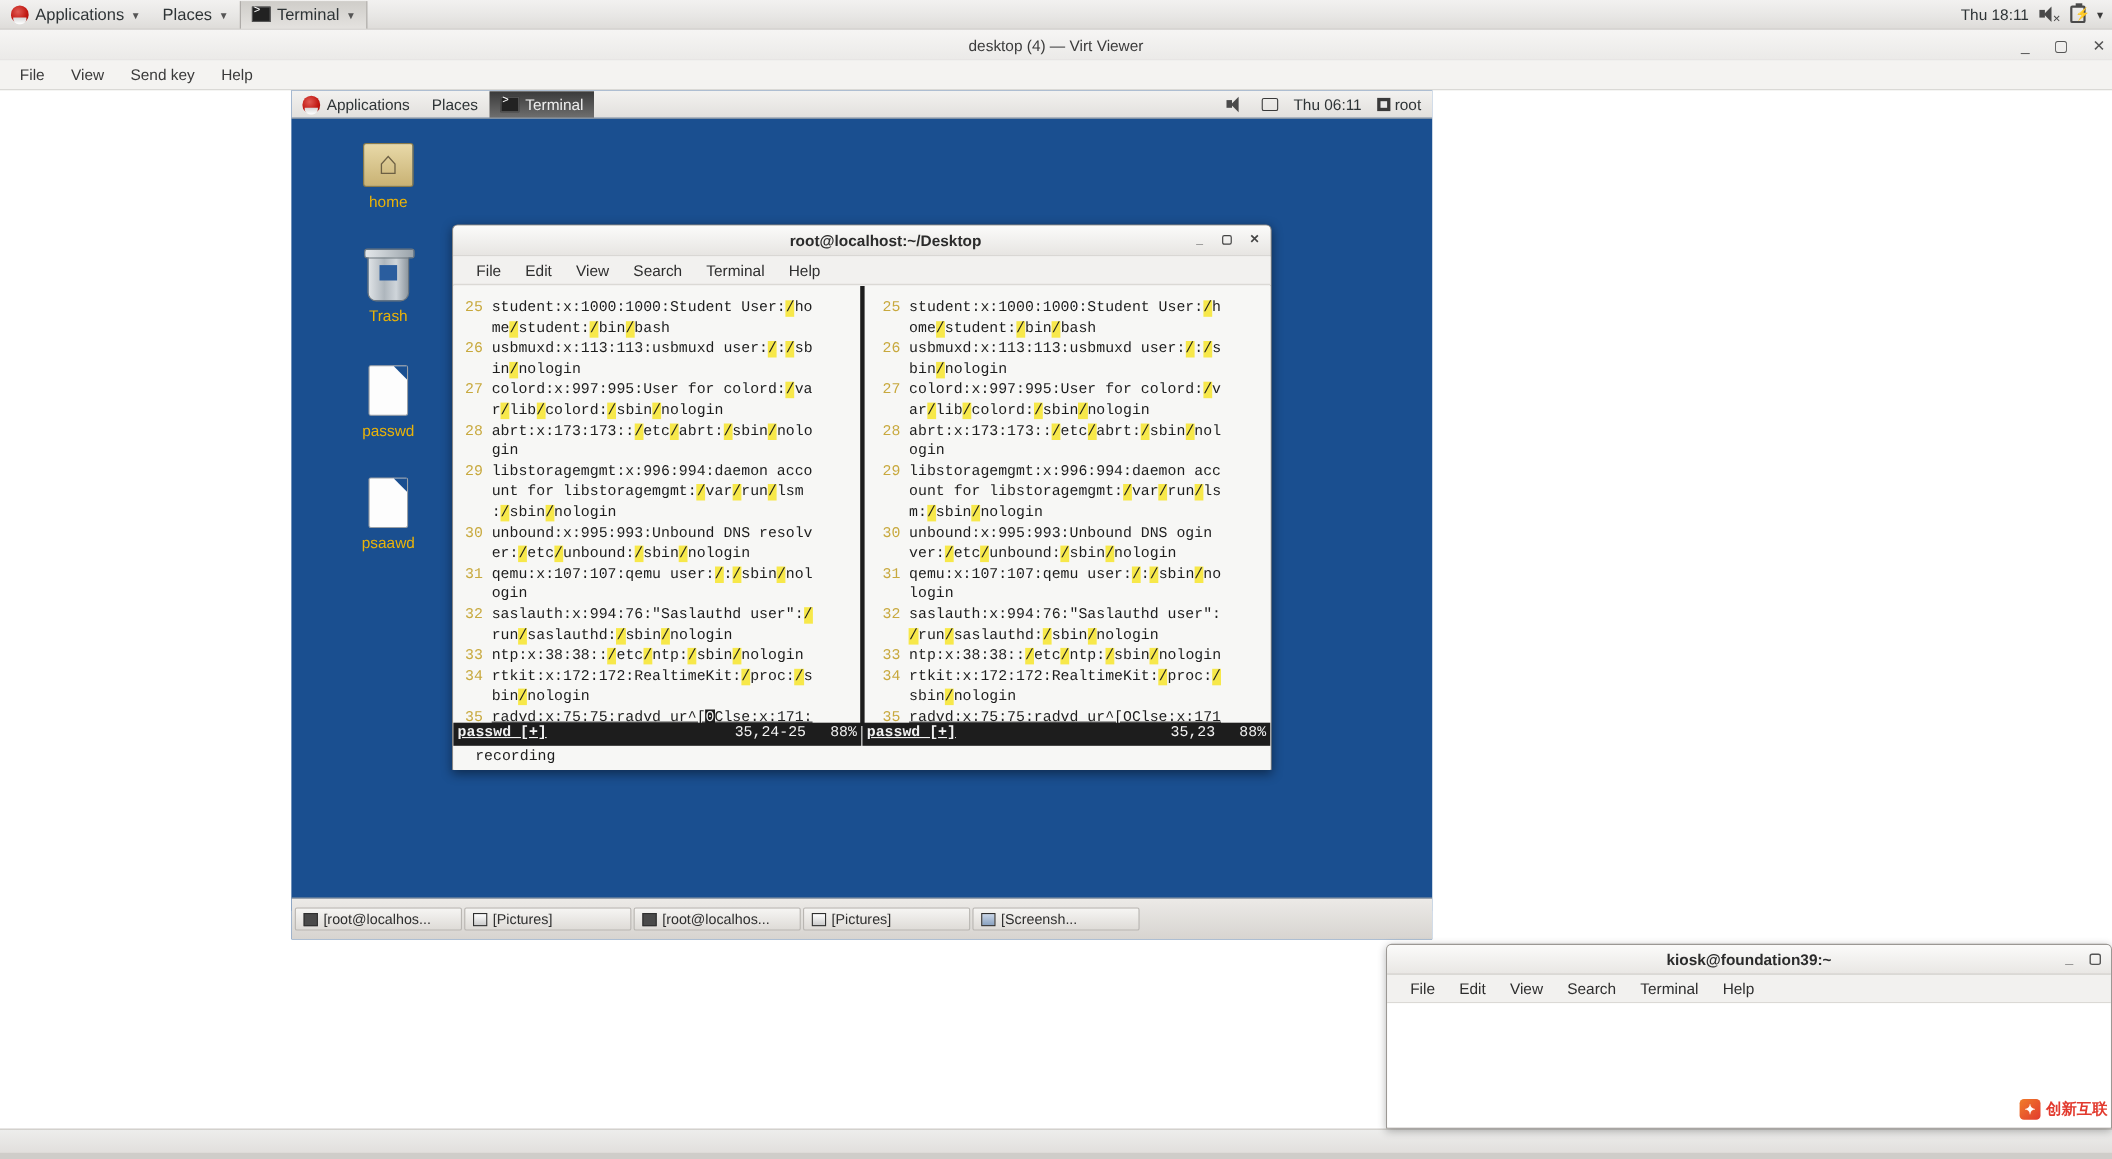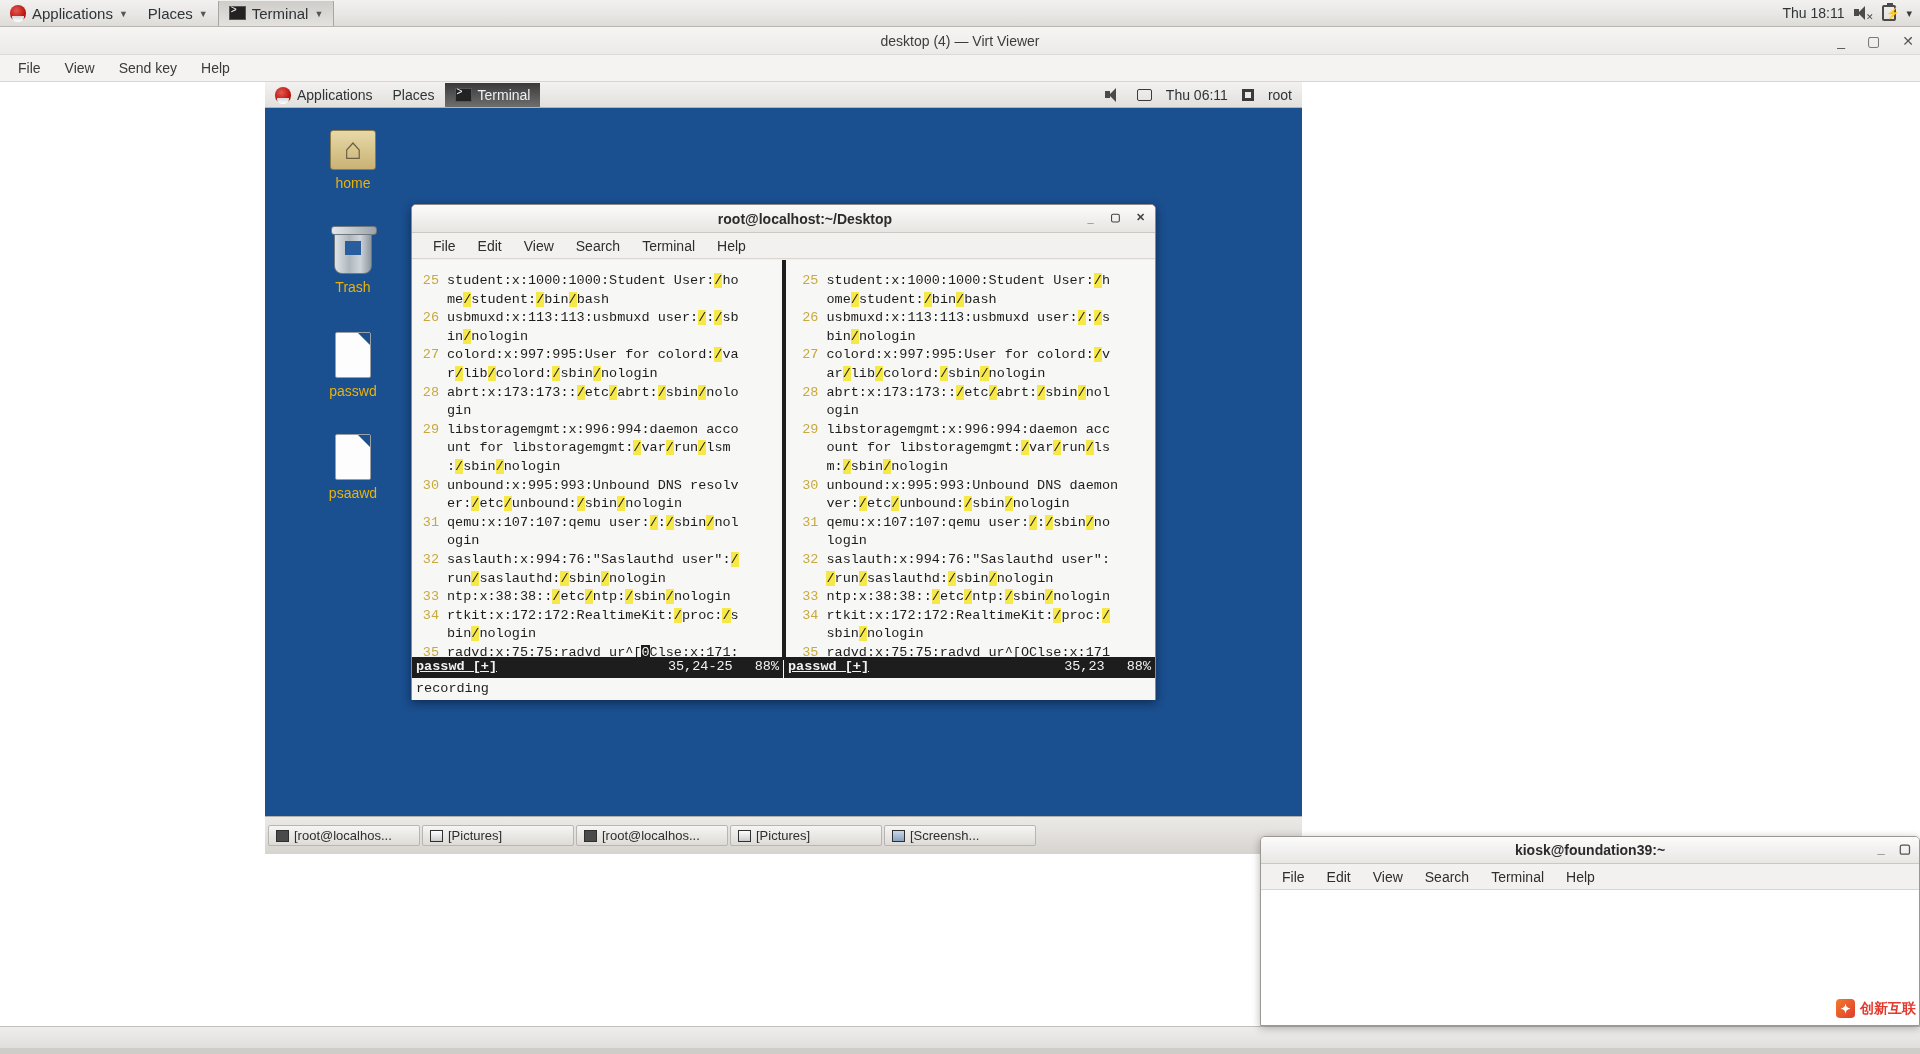--- a/index.html
+++ b/index.html
@@ -84,21 +84,21 @@
   }
   #vm-panel {
     position:absolute; left:0; top:0; width:1037px; height:26px;
     background:linear-gradient(to bottom,#f3f2f0,#e2e0dd);
     border-bottom:1px solid #b6b3af;
     display:flex; align-items:center; font-size:14px; color:#2e3436;
   }
   #vm-panel .vpbtn { display:flex; align-items:center; gap:6px; padding:2px 10px; height:24px; cursor:default;}
   #vm-panel .active-task { background:linear-gradient(to bottom,#3a3a3a,#6e6e6e); color:#efefef;}
   #vm-right { margin-left:auto; display:flex; align-items:center; gap:14px; padding-right:10px;}
-  .vm-user { display:flex; align-items:center; gap:14px;}
+  .vm-user { display:flex; align-items:center; gap:4px;}
   .net-icon { width:15px; height:12px; border:1.5px solid #3a3a3a; border-radius:2px; display:inline-block;}
   .user-sq { width:12px; height:12px; background:#3a3a3a; display:inline-block; position:relative;}
   .user-sq:after{content:""; position:absolute; left:3px; top:3px; width:6px;height:6px;background:#e9e9e9;}
 
   #vm-desktop { position:absolute; left:0; top:26px; width:1037px; height:720px; background:#1a4f90; }
   .dicon { position:absolute; width:96px; text-align:center; color:#eab308; font-size:14px; }
   .dicon .glyph { display:block; margin:0 auto 4px auto; }
   .home-glyph {
     width:46px;height:40px;background:linear-gradient(to bottom,#e8d9a8,#c9b274);
     border:1px solid #8b7b4a; border-radius:3px; position:relative;
@@ -177,21 +177,21 @@
     font-family:"Liberation Mono","DejaVu Sans Mono", monospace;
     display:flex; align-items:center; height:21px; padding:0 4px; white-space:pre;
   }
   .stat .name{ font-weight:bold;text-decoration:underline; }
   .stat .pos { margin-left:auto; }
   .stat .pct { margin-left:22px; }
   .stat.sep-gap { margin-left:1px; }
   .cmdline {
     position:absolute; left:0; bottom:0; width:743px; height:22px;
     font-family:"Liberation Mono","DejaVu Sans Mono", monospace;
-    font-size:13.5px; color:#1d1d1d; padding-left:4px; display:flex; align-items:center;
+    font-size:13.5px; color:#1d1d1d; padding-left:20px; display:flex; align-items:center;
   }
 
   
   #vm-taskbar {
     position:absolute; left:0; bottom:0; width:1037px; height:38px;
     background:linear-gradient(to bottom,#eceae7,#d7d4d0);
     border-top:1px solid #b4b1ad; display:flex; align-items:center; gap:2px; padding:0 3px;
     font-size:13px; color:#2e2e2e;
   }
   .tbitem {
@@ -199,21 +199,21 @@
     background:linear-gradient(to bottom,#f6f5f3,#dedbd7);
     border:1px solid #b9b6b2; border-radius:2px; width:152px; overflow:hidden;
     white-space:nowrap; cursor:default;
   }
   .tb-ico { width:13px;height:12px;background:#4a4a4a; border:1px solid #2f2f2f; flex:none;}
   .tb-ico.pic { background:linear-gradient(to bottom,#fff,#ccc); }
   .tb-ico.shot{ background:linear-gradient(to bottom,#c9d6e8,#8aa2c0); }
 
   
   #term2 {
-    position:absolute; right:0; bottom:28px; width:660px; height:190px;
+    position:absolute; right:0; bottom:28px; width:660px; height:168px;
     background:#f4f3f1; border:1px solid #9b9894; border-radius:5px 5px 0 0;
     box-shadow:0 2px 8px rgba(0,0,0,.3); overflow:hidden;
   }
   #term2-title {
     height:27px; background:linear-gradient(to bottom,#fbfbfa,#e9e7e4);
     border-bottom:1px solid #cbc8c4; display:flex; align-items:center;
     justify-content:center; font-size:14px; font-weight:bold; color:#2b2b2b; position:relative;
   }
   #term2-title .w2 { position:absolute; right:8px; top:4px; display:flex; gap:14px; font-size:13px; color:#555;}
   #term2-menu {
@@ -388,21 +388,21 @@
               <div class="vline"><span class="lno"></span><span class="lcont"><span>ome</span><span class="hl">/</span><span>student:</span><span class="hl">/</span><span>bin</span><span class="hl">/</span><span>bash</span></span></div>
               <div class="vline"><span class="lno">26</span><span class="lcont"><span>usbmuxd:x:113:113:usbmuxd user:</span><span class="hl">/</span><span>:</span><span class="hl">/</span><span>s</span></span></div>
               <div class="vline"><span class="lno"></span><span class="lcont"><span>bin</span><span class="hl">/</span><span>nologin</span></span></div>
               <div class="vline"><span class="lno">27</span><span class="lcont"><span>colord:x:997:995:User for colord:</span><span class="hl">/</span><span>v</span></span></div>
               <div class="vline"><span class="lno"></span><span class="lcont"><span>ar</span><span class="hl">/</span><span>lib</span><span class="hl">/</span><span>colord:</span><span class="hl">/</span><span>sbin</span><span class="hl">/</span><span>nologin</span></span></div>
               <div class="vline"><span class="lno">28</span><span class="lcont"><span>abrt:x:173:173::</span><span class="hl">/</span><span>etc</span><span class="hl">/</span><span>abrt:</span><span class="hl">/</span><span>sbin</span><span class="hl">/</span><span>nol</span></span></div>
               <div class="vline"><span class="lno"></span><span class="lcont"><span>ogin</span></span></div>
               <div class="vline"><span class="lno">29</span><span class="lcont"><span>libstoragemgmt:x:996:994:daemon acc</span></span></div>
               <div class="vline"><span class="lno"></span><span class="lcont"><span>ount for libstoragemgmt:</span><span class="hl">/</span><span>var</span><span class="hl">/</span><span>run</span><span class="hl">/</span><span>ls</span></span></div>
               <div class="vline"><span class="lno"></span><span class="lcont"><span>m:</span><span class="hl">/</span><span>sbin</span><span class="hl">/</span><span>nologin</span></span></div>
-              <div class="vline"><span class="lno">30</span><span class="lcont"><span>unbound:x:995:993:Unbound DNS daemon</span></span></div>
+              <div class="vline"><span class="lno">30</span><span class="lcont"><span>unbound:x:995:993:Unbound DNS ogin</span></span></div>
               <div class="vline"><span class="lno"></span><span class="lcont"><span>ver:</span><span class="hl">/</span><span>etc</span><span class="hl">/</span><span>unbound:</span><span class="hl">/</span><span>sbin</span><span class="hl">/</span><span>nologin</span></span></div>
               <div class="vline"><span class="lno">31</span><span class="lcont"><span>qemu:x:107:107:qemu user:</span><span class="hl">/</span><span>:</span><span class="hl">/</span><span>sbin</span><span class="hl">/</span><span>no</span></span></div>
               <div class="vline"><span class="lno"></span><span class="lcont"><span>login</span></span></div>
               <div class="vline"><span class="lno">32</span><span class="lcont"><span>saslauth:x:994:76:"Saslauthd user":</span></span></div>
               <div class="vline"><span class="lno"></span><span class="lcont"><span class="hl">/</span><span>run</span><span class="hl">/</span><span>saslauthd:</span><span class="hl">/</span><span>sbin</span><span class="hl">/</span><span>nologin</span></span></div>
               <div class="vline"><span class="lno">33</span><span class="lcont"><span>ntp:x:38:38::</span><span class="hl">/</span><span>etc</span><span class="hl">/</span><span>ntp:</span><span class="hl">/</span><span>sbin</span><span class="hl">/</span><span>nologin</span></span></div>
               <div class="vline"><span class="lno">34</span><span class="lcont"><span>rtkit:x:172:172:RealtimeKit:</span><span class="hl">/</span><span>proc:</span><span class="hl">/</span></span></div>
               <div class="vline"><span class="lno"></span><span class="lcont"><span>sbin</span><span class="hl">/</span><span>nologin</span></span></div>
               <div class="vline"><span class="lno">35</span><span class="lcont"><span class="uline">radvd:x:75:75:radvd ur^[OClse:x:171</span></span></div>
               <div class="vline"><span class="lno"></span><span class="lcont"><span class="uline">:171:PulseAudio WCxWCWc</span></span></div>

